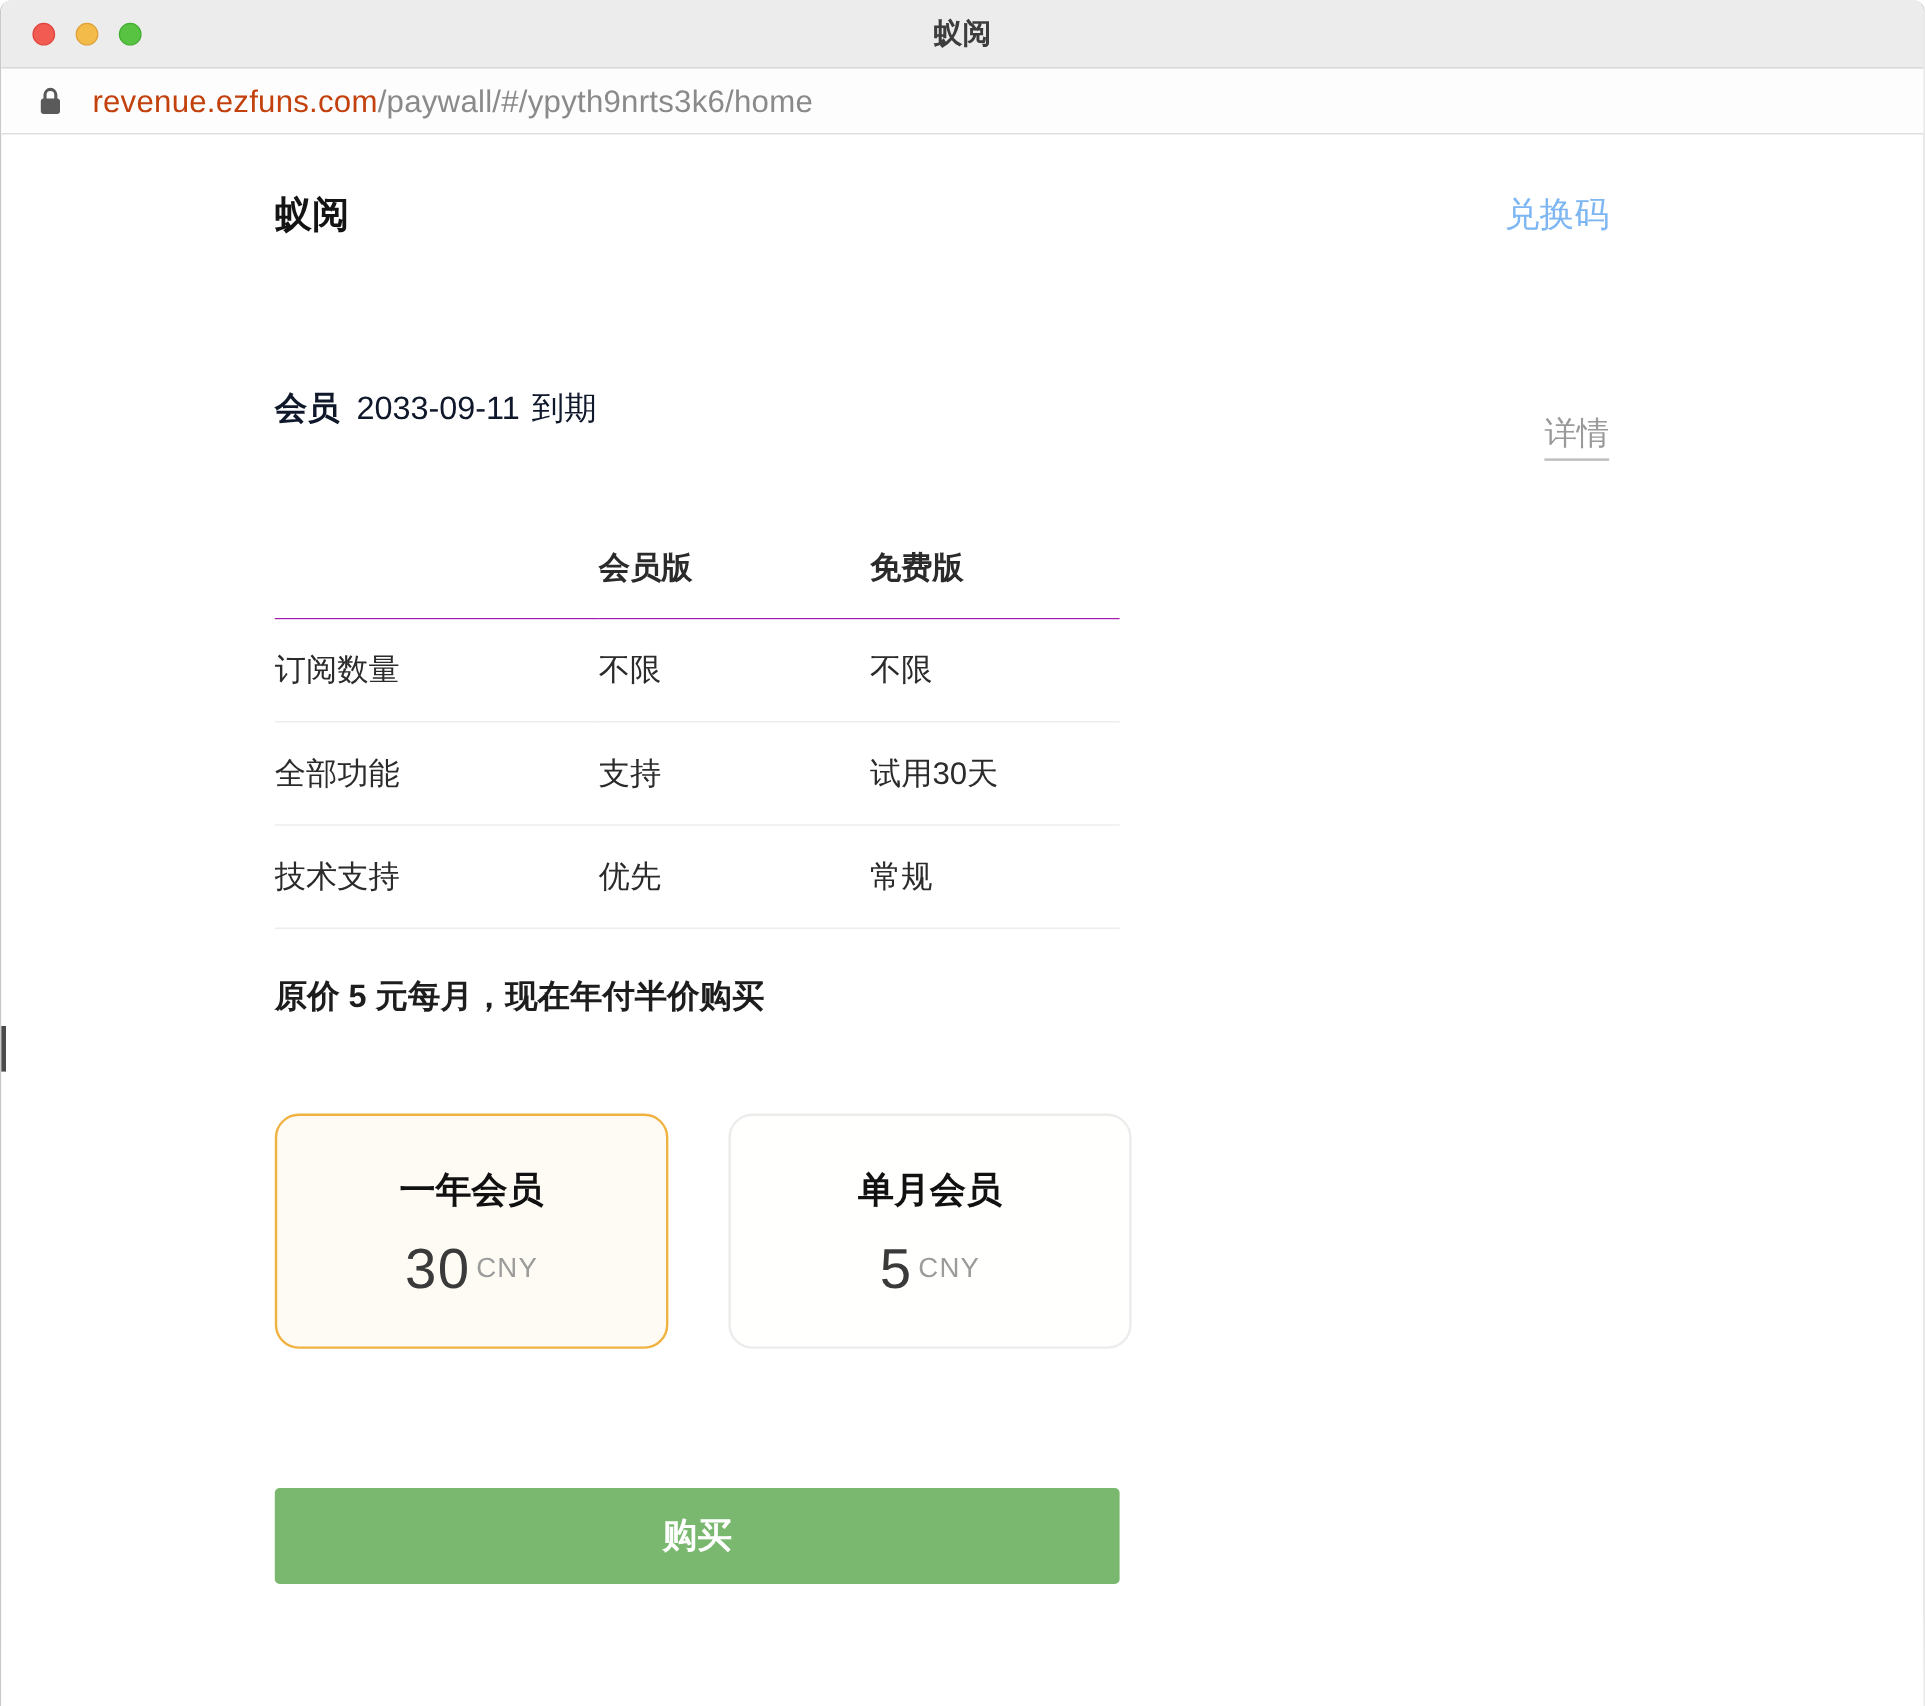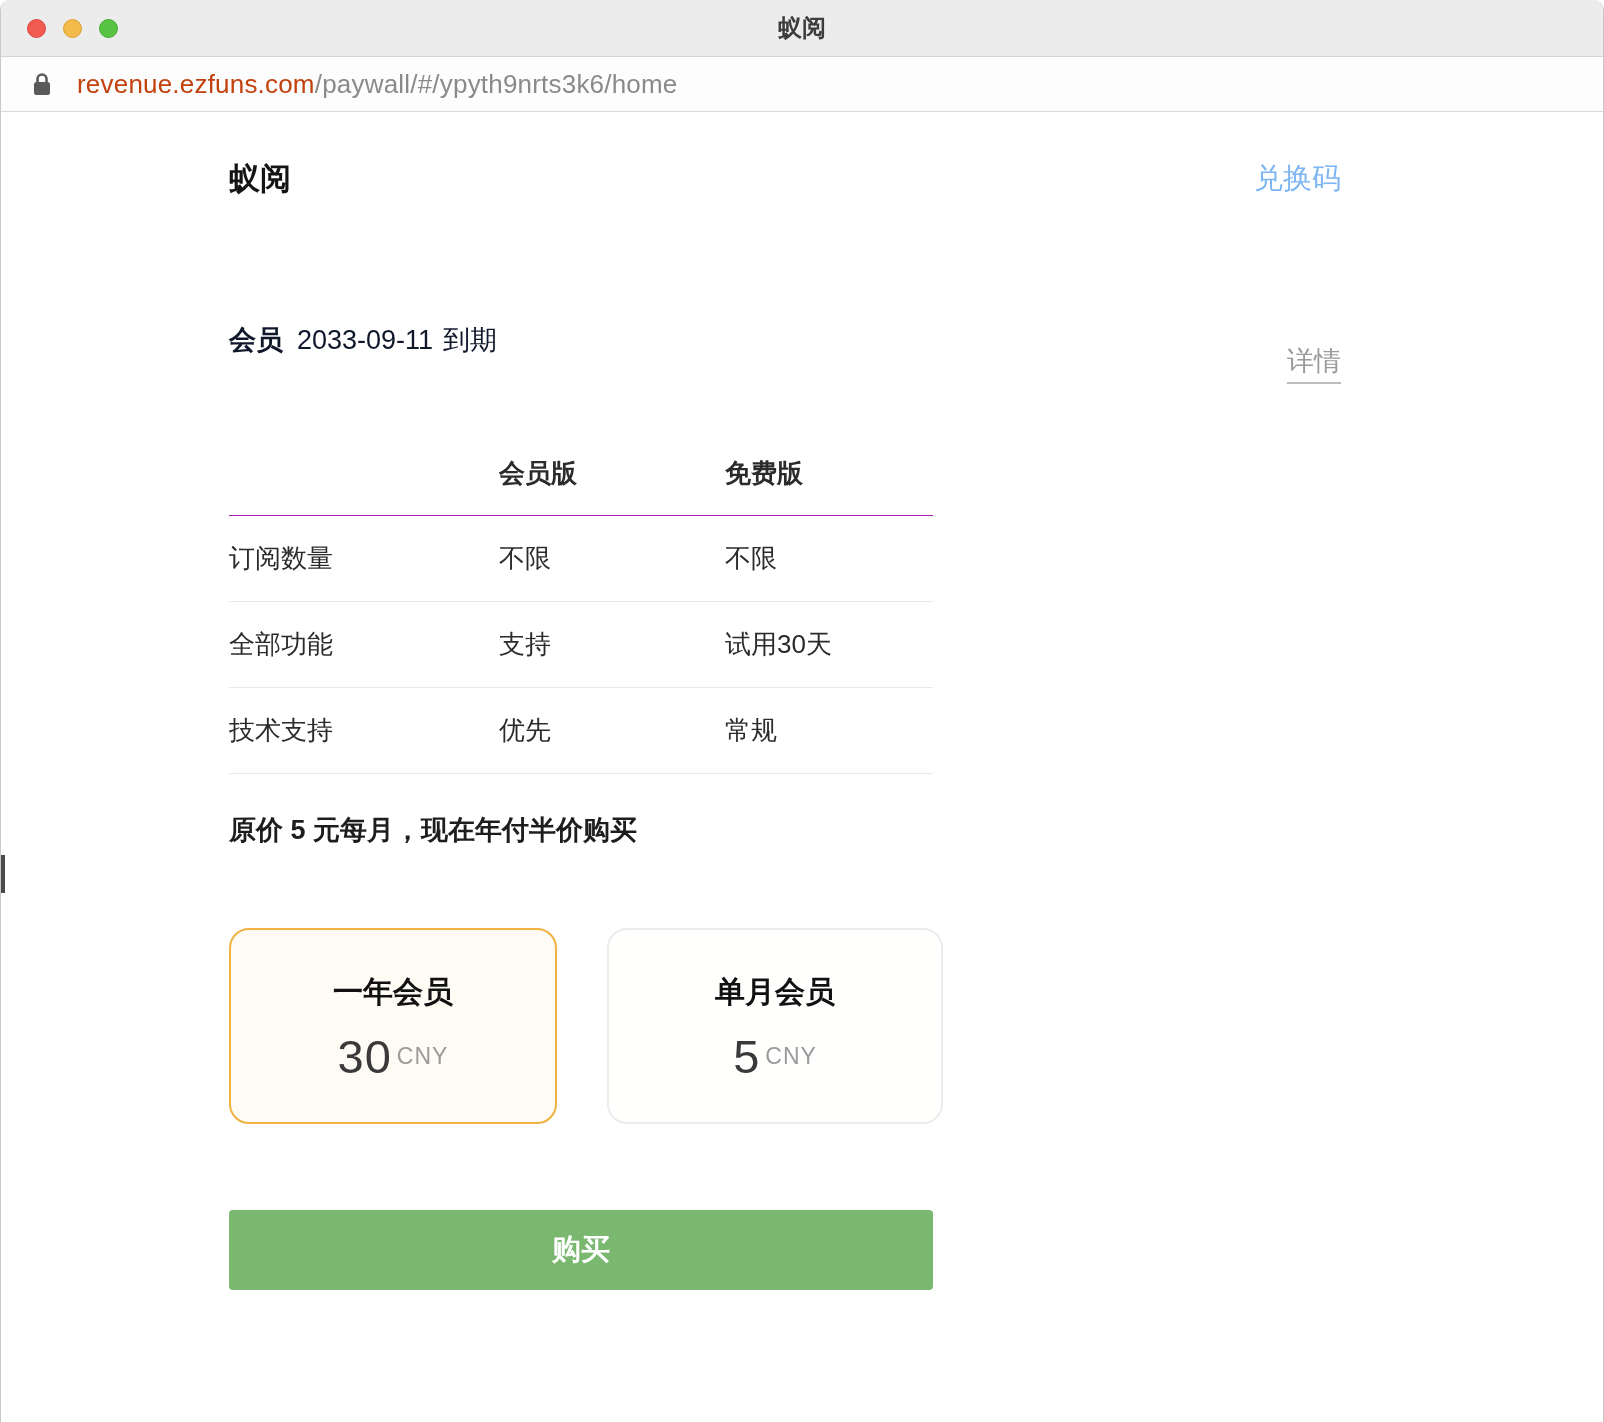--- a/index.html
+++ b/index.html
@@ -87,21 +87,21 @@
   .plan-card:not(.selected){ width:336px; }
   .plan-name { font-size:30px; font-weight:bold; color:#111; }
   .plan-price { margin-top:16px; display:flex; justify-content:center; align-items:center; }
   .price-number {
     font-size:47px; font-weight:200; color:#3a3a3a; letter-spacing:1px;
     font-family:"Liberation Sans","DejaVu Sans",sans-serif;
   }
   .price-currency { font-size:23px; font-weight:200; color:#9b9b9b; margin-left:5px; letter-spacing:1px; }
   
   .buy-button {
-    margin-top:86px; width:704px; height:80px;
+    margin-top:116px; width:704px; height:80px;
     background:#7ab870; border:none; border-radius:4px;
     color:#ffffff; font-size:29px; font-weight:bold;
     display:flex; align-items:center; justify-content:center;
     cursor:pointer; font-family:inherit;
   }
   
   .edge-notch {
     position:absolute; left:0; top:855px; width:4px; height:38px;
     background:#2b2b2b; opacity:0.85;
   }

